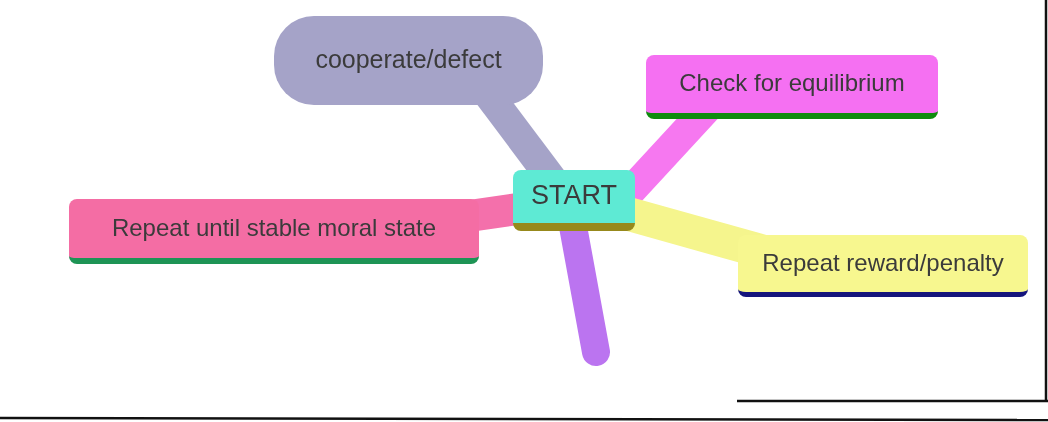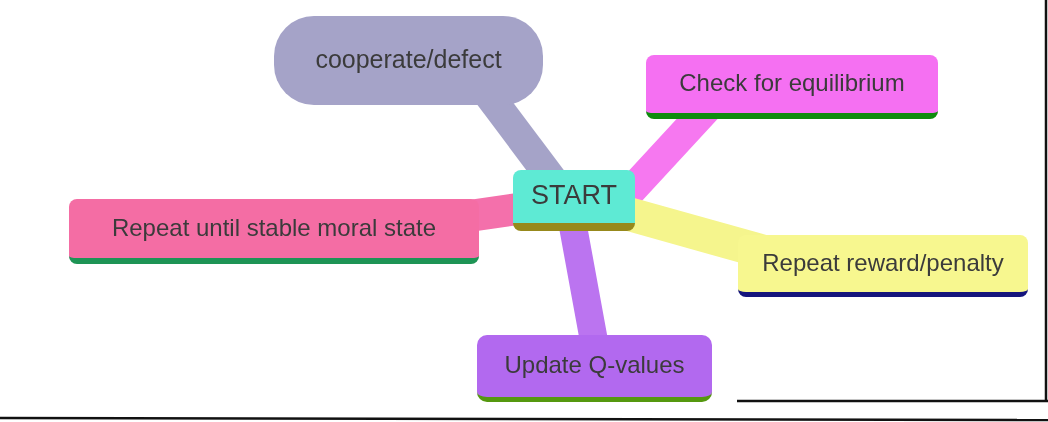--- a/index.html
+++ b/index.html
@@ -90,21 +90,18 @@
   </div>
 
   <div class="node" id="node-repeat" style="background-color: rgb(244, 109, 164); border-bottom-color: rgb(30, 148, 85);">
     <span>Repeat until stable moral state</span>
   </div>
 
   <div class="node" id="node-apply" style="background-color: rgb(247, 247, 143); border-bottom-color: rgb(21, 21, 125);">
     <span>Repeat reward/penalty</span>
   </div>
 
-  <div class="node" id="node-update" style="background-color: rgb(178, 105, 239); border-bottom-color: rgb(85, 152, 15);">
-    <span>Update Q-values</span>
-  </div>
 
   <div class="node" id="node-start" style="background-color: #5eead4; border-bottom-color: rgb(151, 137, 27);">
     <span>START</span>
   </div>
 
 </div>
 
 </body></html>

